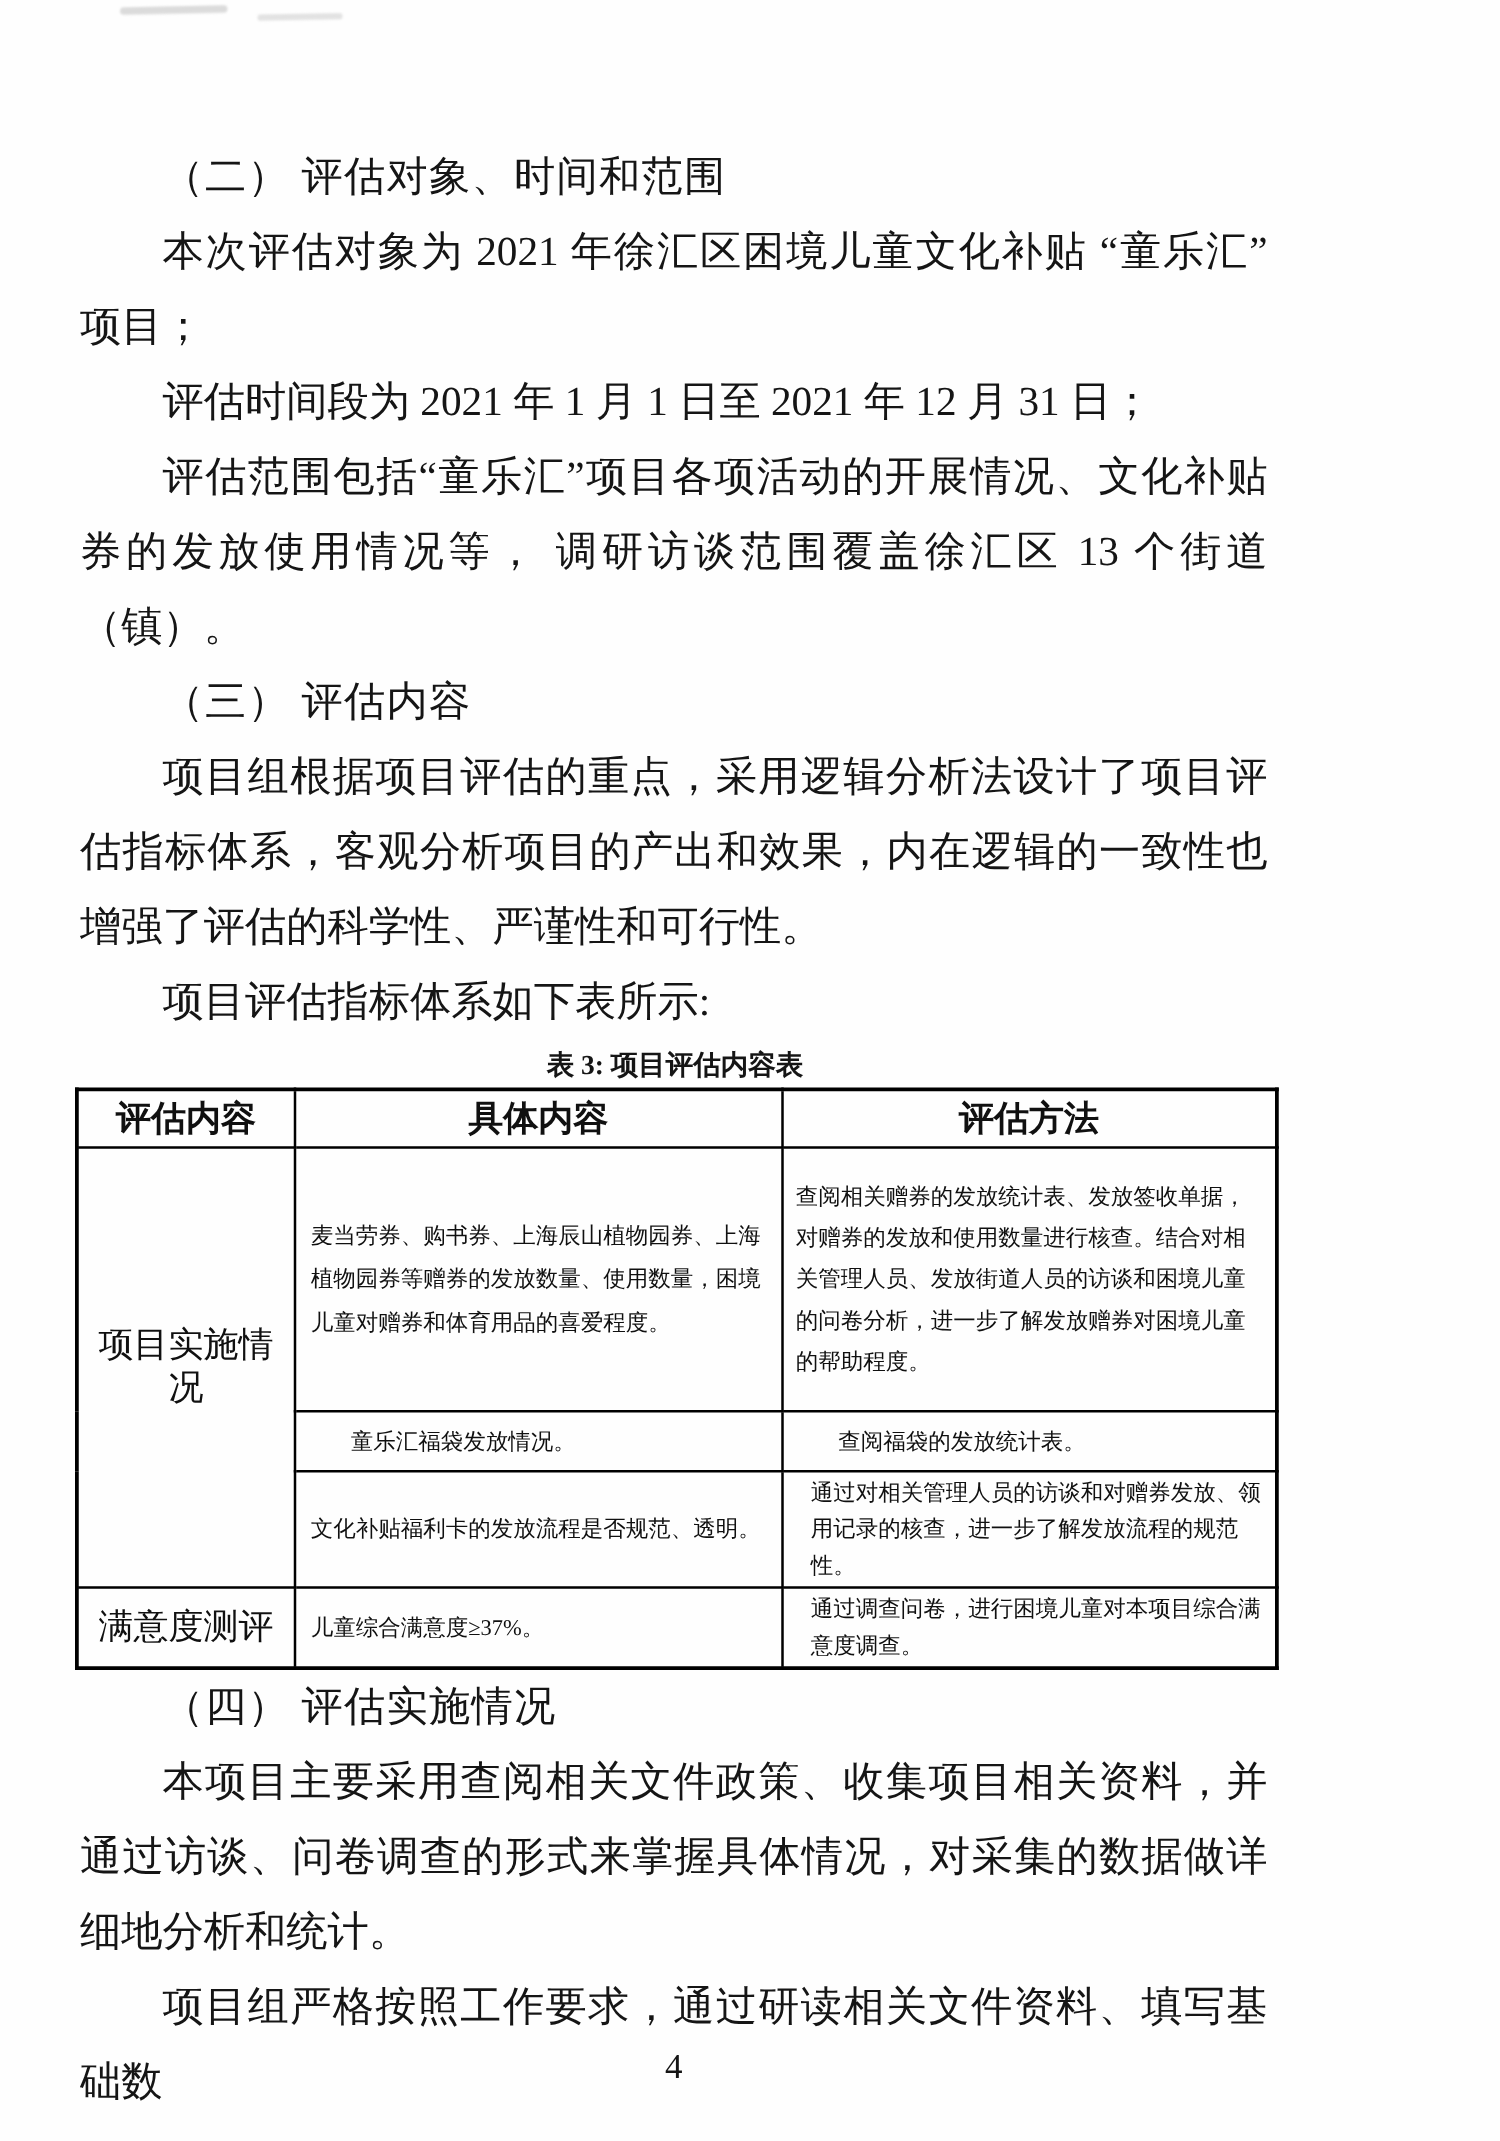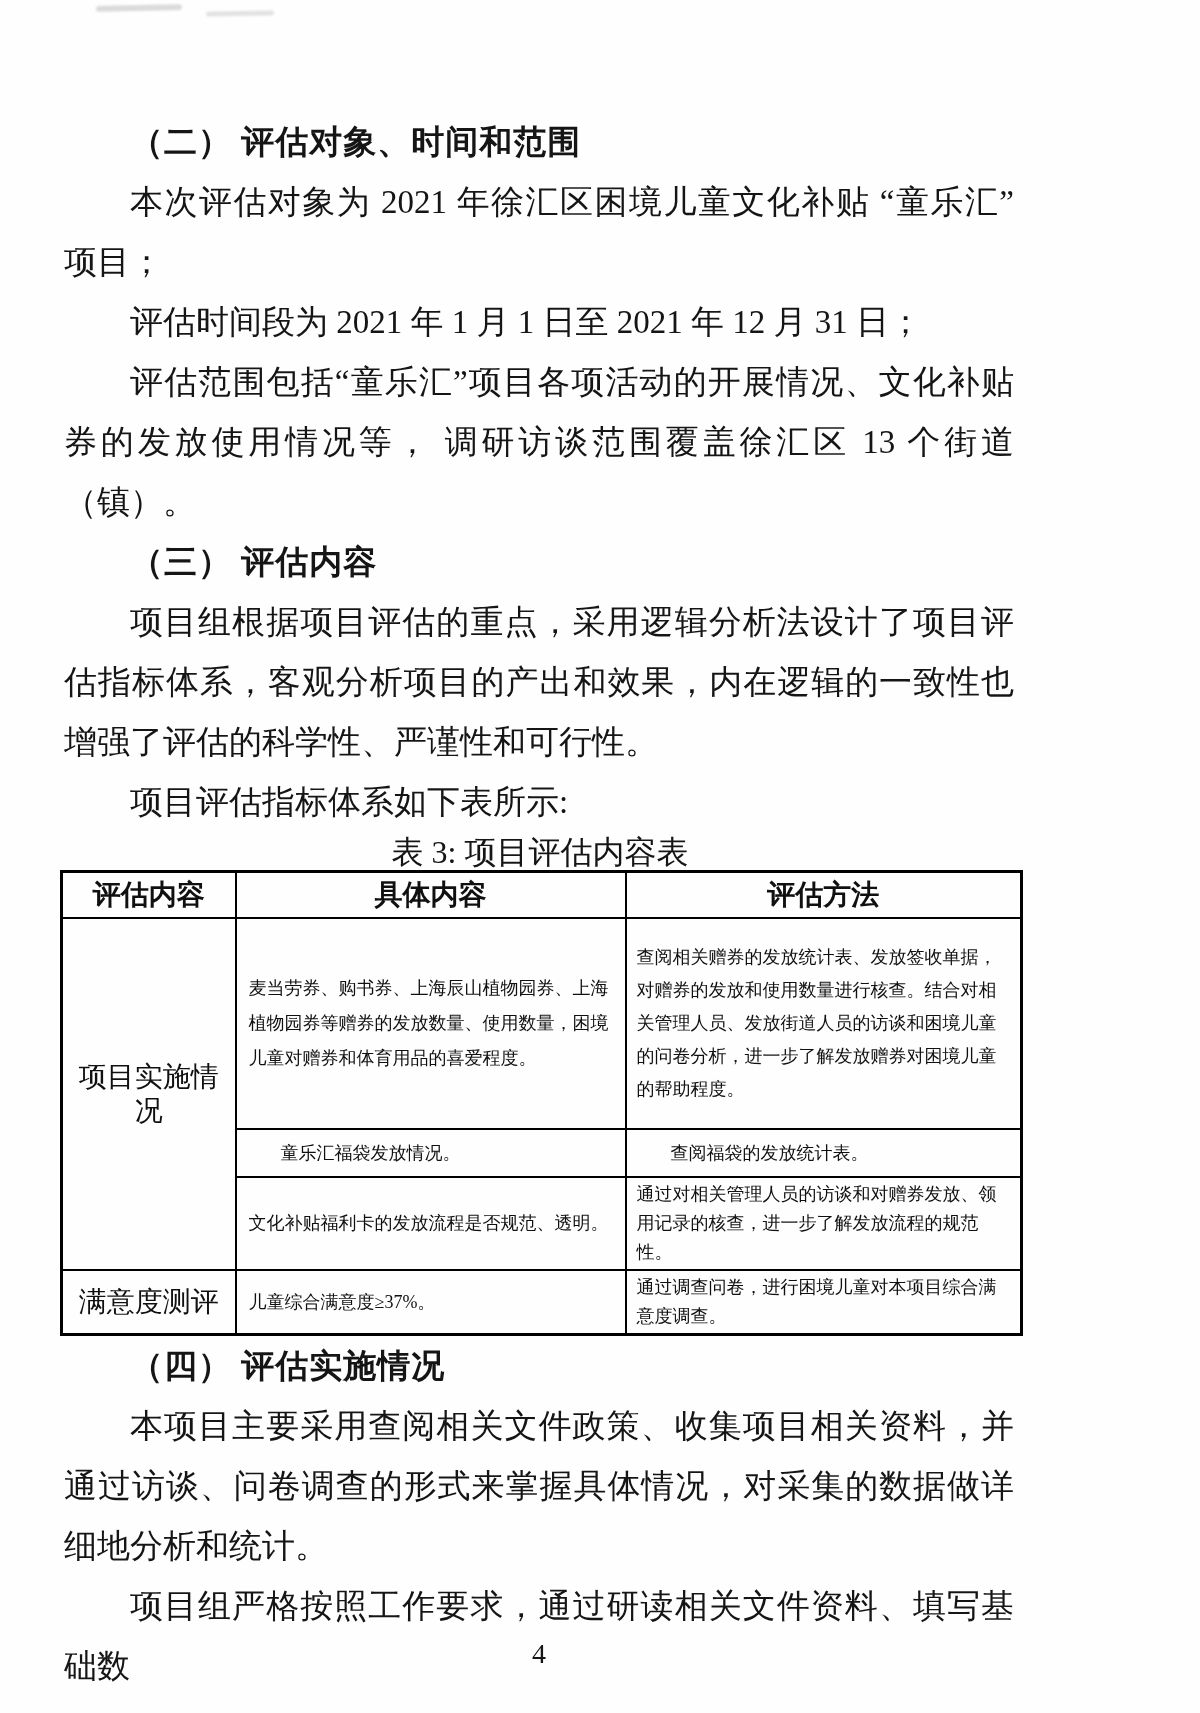--- a/index.html
+++ b/index.html
@@ -20,26 +20,26 @@
   }
   .content p {
     margin:0;
     font-size:33px;
     line-height:60px;
     text-align:justify;
     text-indent:2em;
     word-break:break-all;
   }
   p.no-indent { text-indent:0; }
-  p.sec-heading { font-weight:bold; letter-spacing:1px; }
+  p.sec-heading { font-weight:normal; letter-spacing:1px; }
 
   .table-caption {
     width:960px; margin:6px 0 4px -4px;
-    font-size:32px; line-height:28px;
-    font-weight:normal; text-align:center;
+    font-size:22px; line-height:28px;
+    font-weight:bold; text-align:center;
   }
   table.eval-table {
     width:960px; margin-left:-4px;
     border-collapse:collapse;
     table-layout:fixed;
     border:3px solid #000;
   }
   .eval-table th, .eval-table td {
     border:2px solid #000;
     font-size:18px;
@@ -57,21 +57,21 @@
   }
   td.cell { vertical-align:middle; padding:4px 10px 4px 12px; text-align:left; }
   .r1 td.cell-mid { line-height:35px; }
   .r1 td.cell-meth { line-height:33px; padding:4px 6px 4px 10px; }
   tr.r1 { height:211px; }
   tr.r2 { height:48px; }
   tr.r3 { height:88px; }
   tr.r4 { height:60px; }
   .r2 td.cell { line-height:30px;padding-left:44px; }
   .r3 td.cell-mid { line-height:31px; }
-  .r3 td.cell-meth, .r4 td.cell-meth { line-height:29px; padding:2px 6px 2px 10px; }
+  .r3 td.cell-meth, .r4 td.cell-meth { line-height:29px; padding:2px 6px 2px 22px; }
   .r4 td.cell-mid { line-height:30px; }
 
   .page-number {
     position:absolute; left:64px; top:1638px; width:950px;
     text-align:center; font-size:28px; line-height:32px;
   }
 </style>
 </head>
 <body>
 

